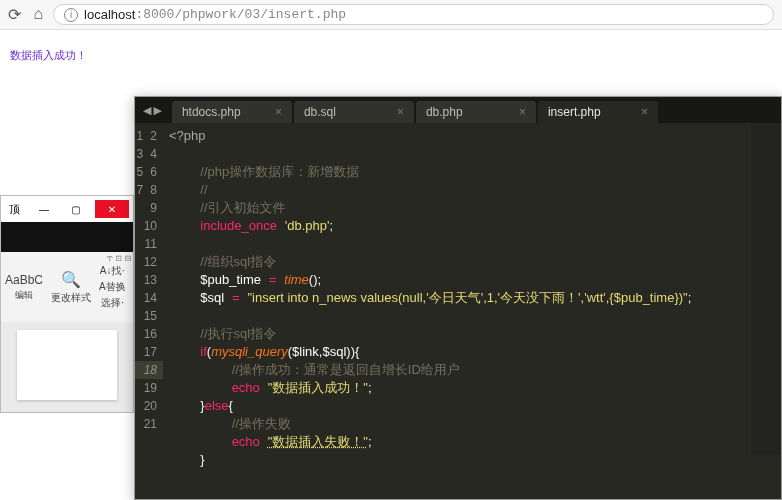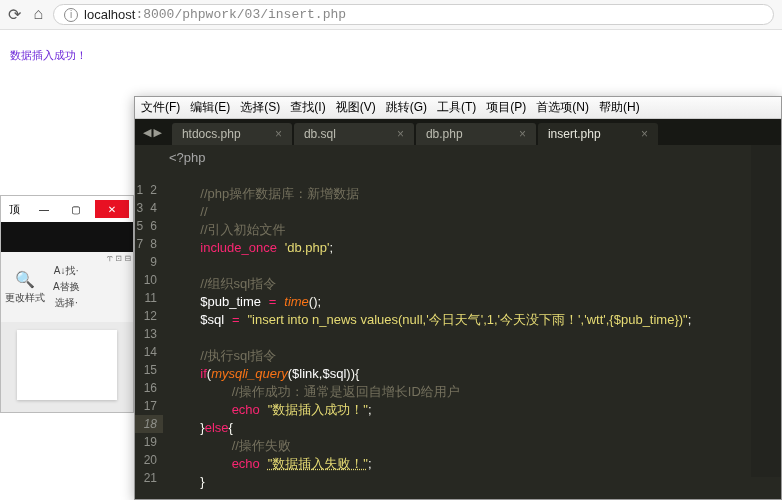--- a/index.html
+++ b/index.html
@@ -20,21 +20,21 @@
 .sublime { position: absolute; left: 134px; top: 96px; width: 648px; height: 404px; background: #272822; box-shadow: 0 2px 12px rgba(0,0,0,.3); border: 1px solid #999; }
 .st-title { height: 22px; background: linear-gradient(#fff,#e8e8e8); display: flex; align-items: center; font-size: 12px; padding: 0 6px; gap: 6px; }
 .st-logo { width: 14px; height: 14px; background: #ff9800; display: inline-block; border: 1px solid #c77400; }
 .st-menu { height: 22px; background: linear-gradient(#fcfcfc,#ececec); display: flex; align-items: center; font-size: 12px; padding: 0 6px; gap: 10px; border-bottom: 1px solid #ccc; }
 .st-tabbar { height: 26px; background: #171814; display: flex; align-items: flex-end; padding-left: 4px; }
 .tab-arrows { color: #9b9b93; font-size: 11px; padding: 0 8px 6px 4px; letter-spacing: 2px; }
 .st-tab { height: 22px; min-width: 120px; background: #31322c; color: #bdbdb2; font-size: 12px; display: flex; align-items: center; padding: 0 10px; margin-right: 2px; border-top-left-radius: 3px; border-top-right-radius: 3px; position: relative; }
 .st-tab.active { background: #272822; color: #e6e6dc; }
 .st-tab .x { margin-left: auto; color: #7a7a72; padding-left: 10px; }
 .st-editor { display: flex; height: calc(100% - 70px); }
-.gutter { width: 28px; background: #272822; color: #8f908a; font-size: 12px; text-align: right; padding: 4px 6px 0 0; line-height: 18px; font-family: Consolas, monospace; margin-top: 32px; }
+.gutter { width: 28px; background: #272822; color: #8f908a; font-size: 12px; text-align: right; padding: 4px 6px 0 0; line-height: 18px; font-family: Consolas, monospace; }
 .gutter .hl { background: #3e3d32; display: block; margin-right: -6px; padding-right: 6px; font-style: italic; }
 .code { flex: 1; font-family: Consolas, monospace; font-size: 13px; line-height: 18px; color: #f8f8f2; padding: 4px 6px 0 6px; white-space: pre; }
 .minimap { width: 30px; background: #23241f; }
 .c-kw { color: #f92672; }
 .c-fn { color: #f97316; font-style: italic; }
 .c-str { color: #e6db74; }
 .c-var { color: #ffffff; }
 .c-cmt { color: #75715e; }
 .c-tag { color: #a6a6a6; }
 .c-pun { color: #f8f8f2; }
@@ -74,48 +74,40 @@
 <div class="frag">
   <div class="frag-top">
     <span style="margin-right:auto;padding-left:4px;">顶</span>
     <button class="win-btn">—</button>
     <button class="win-btn">▢</button>
     <button class="win-btn win-close">✕</button>
   </div>
   <div class="word-img"></div>
   <div class="word-rib">
     <div class="rib-col">
+        <span style="font-size:12px;">AaBbC</span>
+        <span style="font-size:9px;">编辑</span>
+      </div>
+    <div class="rib-col">
         <span class="rib-ico">🔍</span>
         <span>更改样式</span>
       </div>
     <div class="rib-col">
         <span>A↓找·</span>
         <span>A替换</span>
         <span>选择·</span>
       </div>
     <span class="rib-tools">⥾ ⊡ ⊟</span>
   </div>
   <div class="word-pg">
       <div class="word-doc"></div>
     </div>
 </div>
 
 <div class="sublime">
-  <div class="st-menu">
-    <span>文件(F)</span>
-    <span>编辑(E)</span>
-    <span>选择(S)</span>
-    <span>查找(I)</span>
-    <span>视图(V)</span>
-    <span>跳转(G)</span>
-    <span>工具(T)</span>
-    <span>项目(P)</span>
-    <span>首选项(N)</span>
-    <span>帮助(H)</span>
-  </div>
   <div class="st-tabbar">
     <div class="tab-arrows">◀▶</div>
     <div class="st-tab">
         <span>htdocs.php</span>
         <span class="x">×</span>
       </div>
     <div class="st-tab">
         <span>db.sql</span>
         <span class="x">×</span>
       </div>

